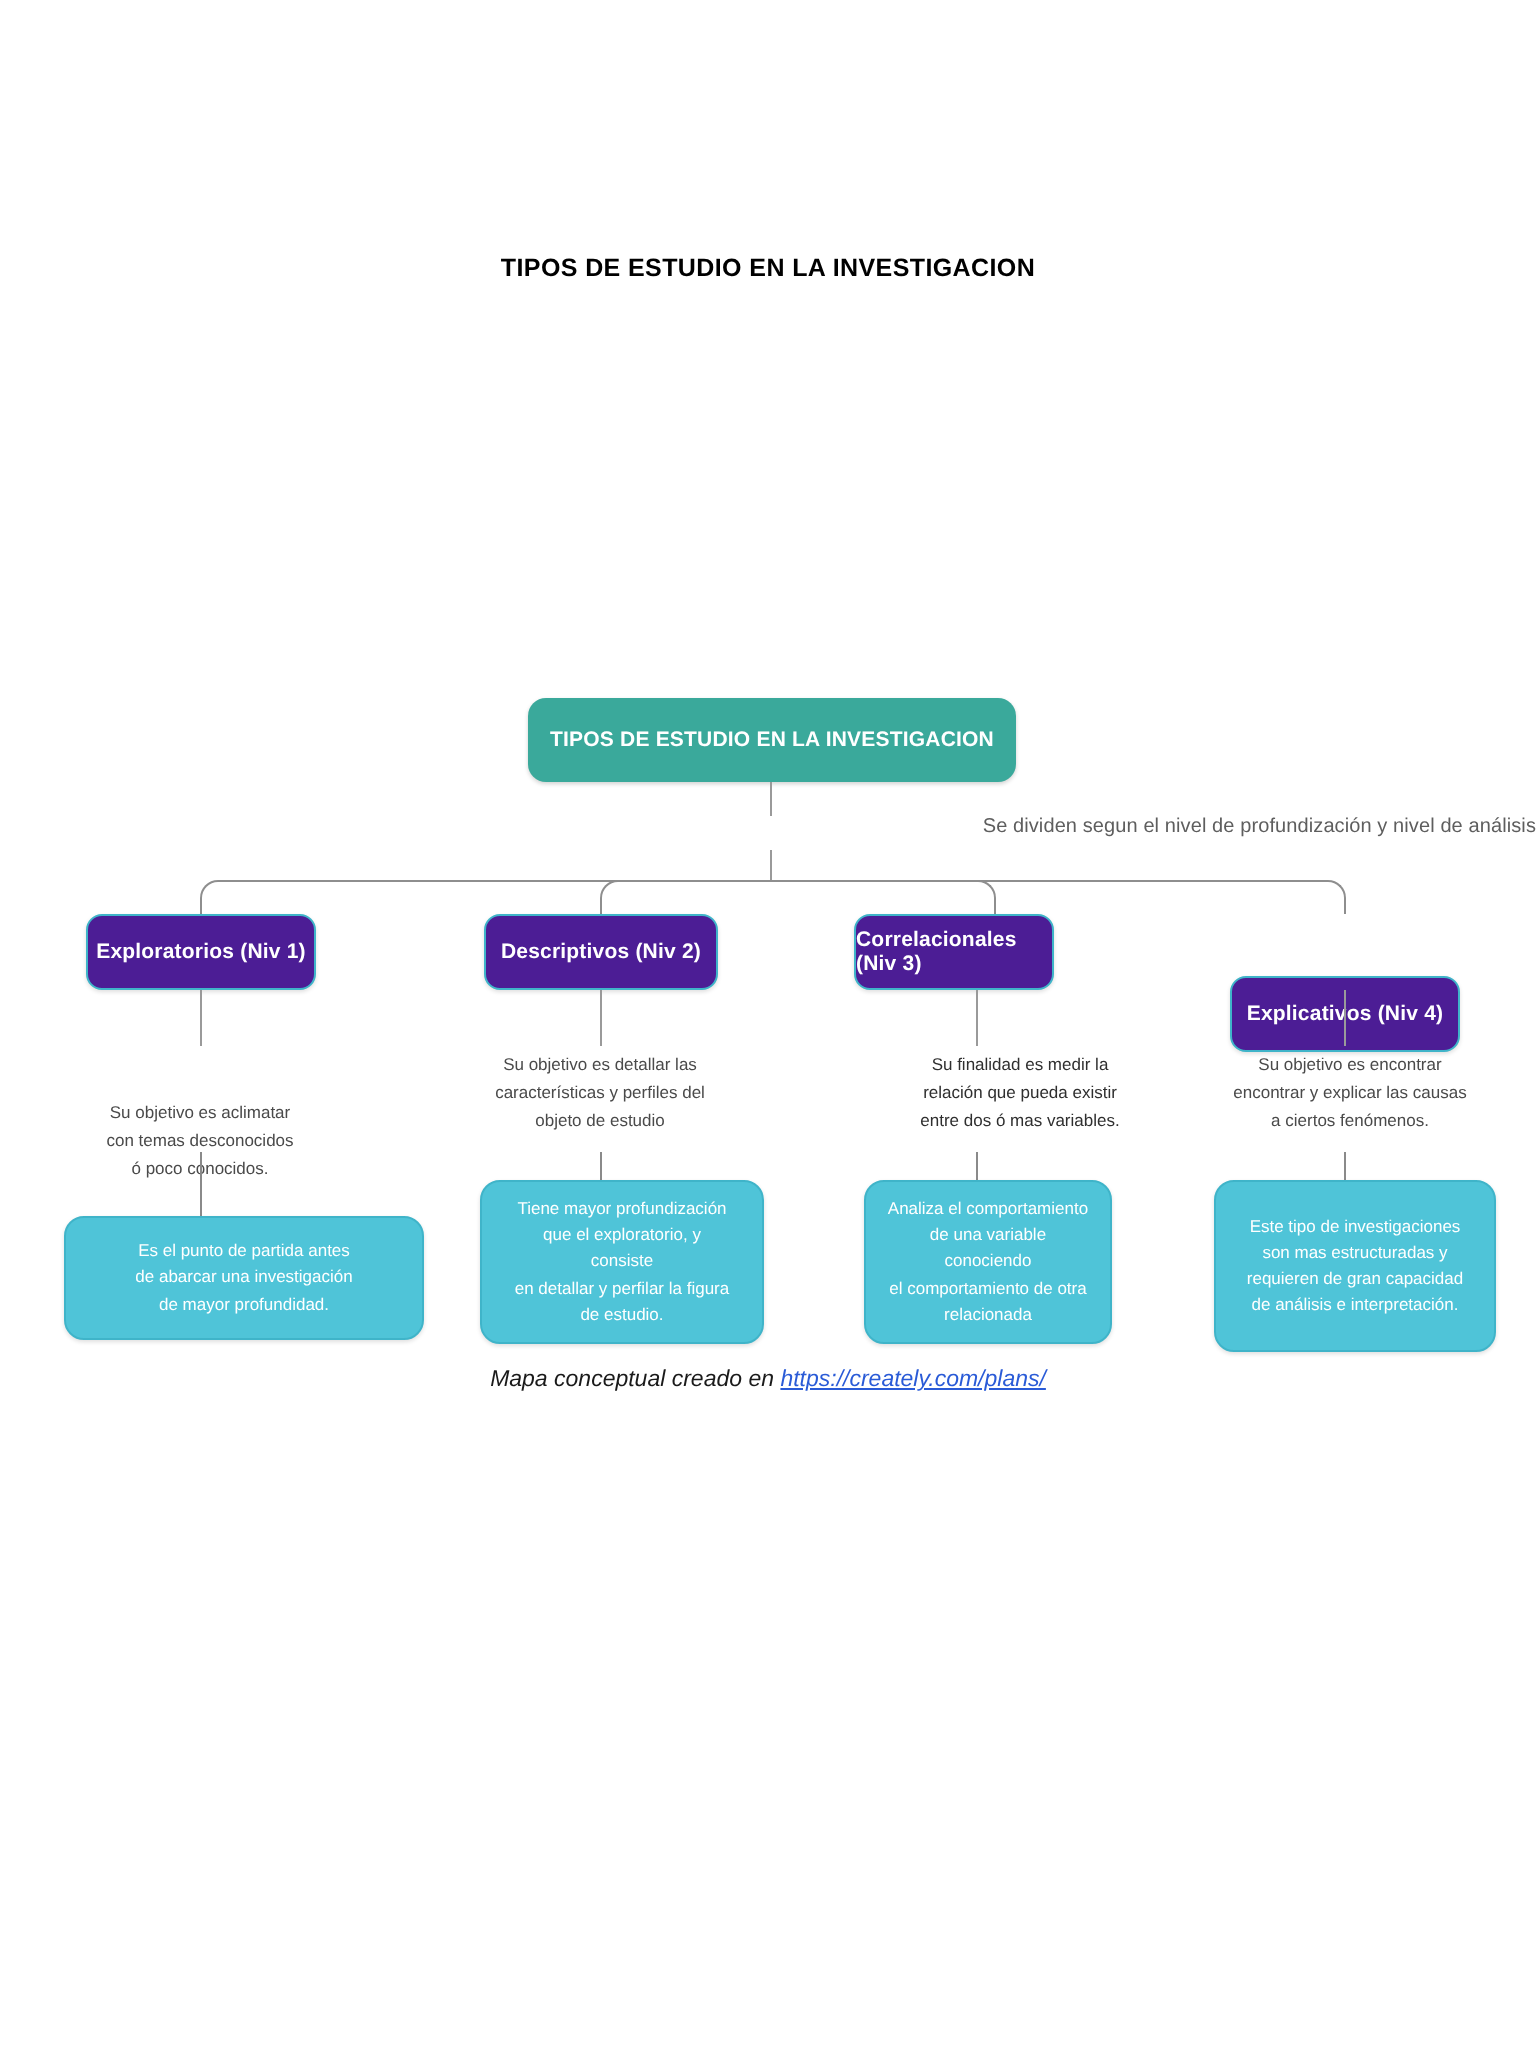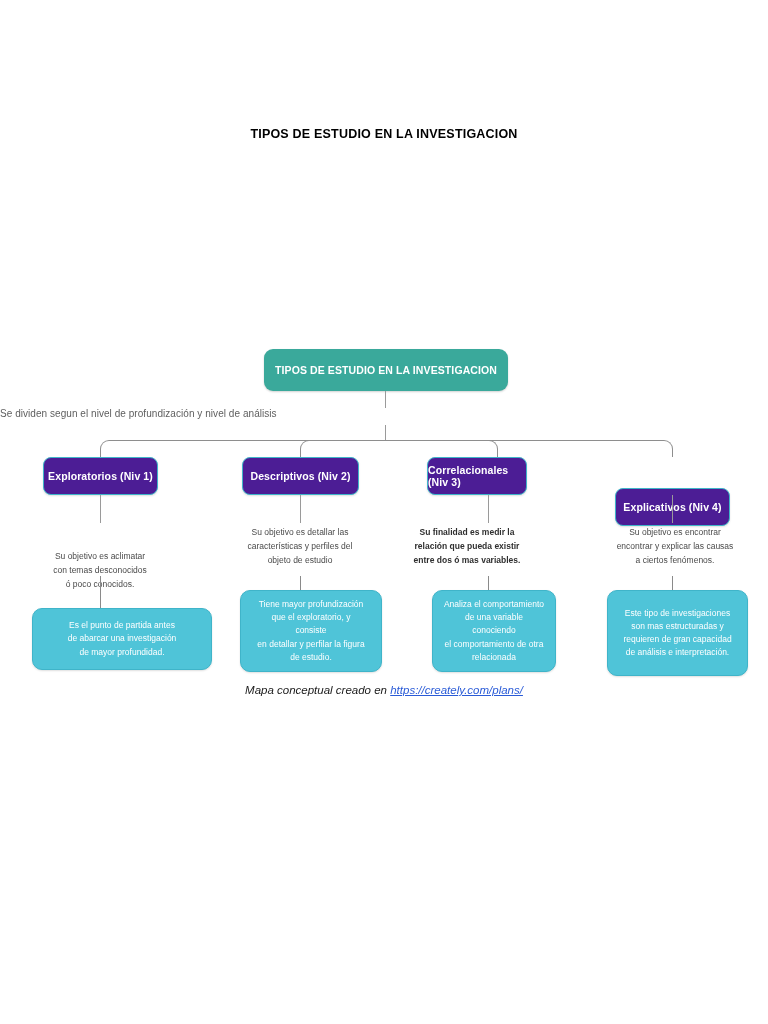--- a/index.html
+++ b/index.html
@@ -69,21 +69,21 @@
     height: 17px;
     background: #9a9a9a;
   }
 
   
   #root-caption {
     position: absolute;
     left: 0;
     top: 72px;
     width: 768px;
-    text-align: left;
+    text-align: right;
     font-size: 10px;
     color: #5e5e5e;
     letter-spacing: 0.05px;
   }
 
   .stem-caption {
     position: absolute;
     left: 385px;
     top: 89px;
     width: 1px;
@@ -155,21 +155,21 @@
   .note {
     position: absolute;
     top: 189px;
     font-size: 8.5px;
     line-height: 1.65;
     color: #4a4a4a;
     text-align: center;
   }
   #note-0 { left: 10px;  width: 180px; margin-top: 24px; }
   #note-1 { left: 205px; width: 190px; }
-  #note-2 { left: 376px; width: 182px; color: #2f2f2f; font-weight: bold; }
+  #note-2 { left: 419px; width: 182px; color: #2f2f2f; font-weight: normal; }
   #note-3 { left: 580px; width: 190px; }
 
   
   .arrow-shaft {
     position: absolute;
     top: 240px;
     width: 1px;
     height: 44px;
     background: #8a8a8a;
   }

